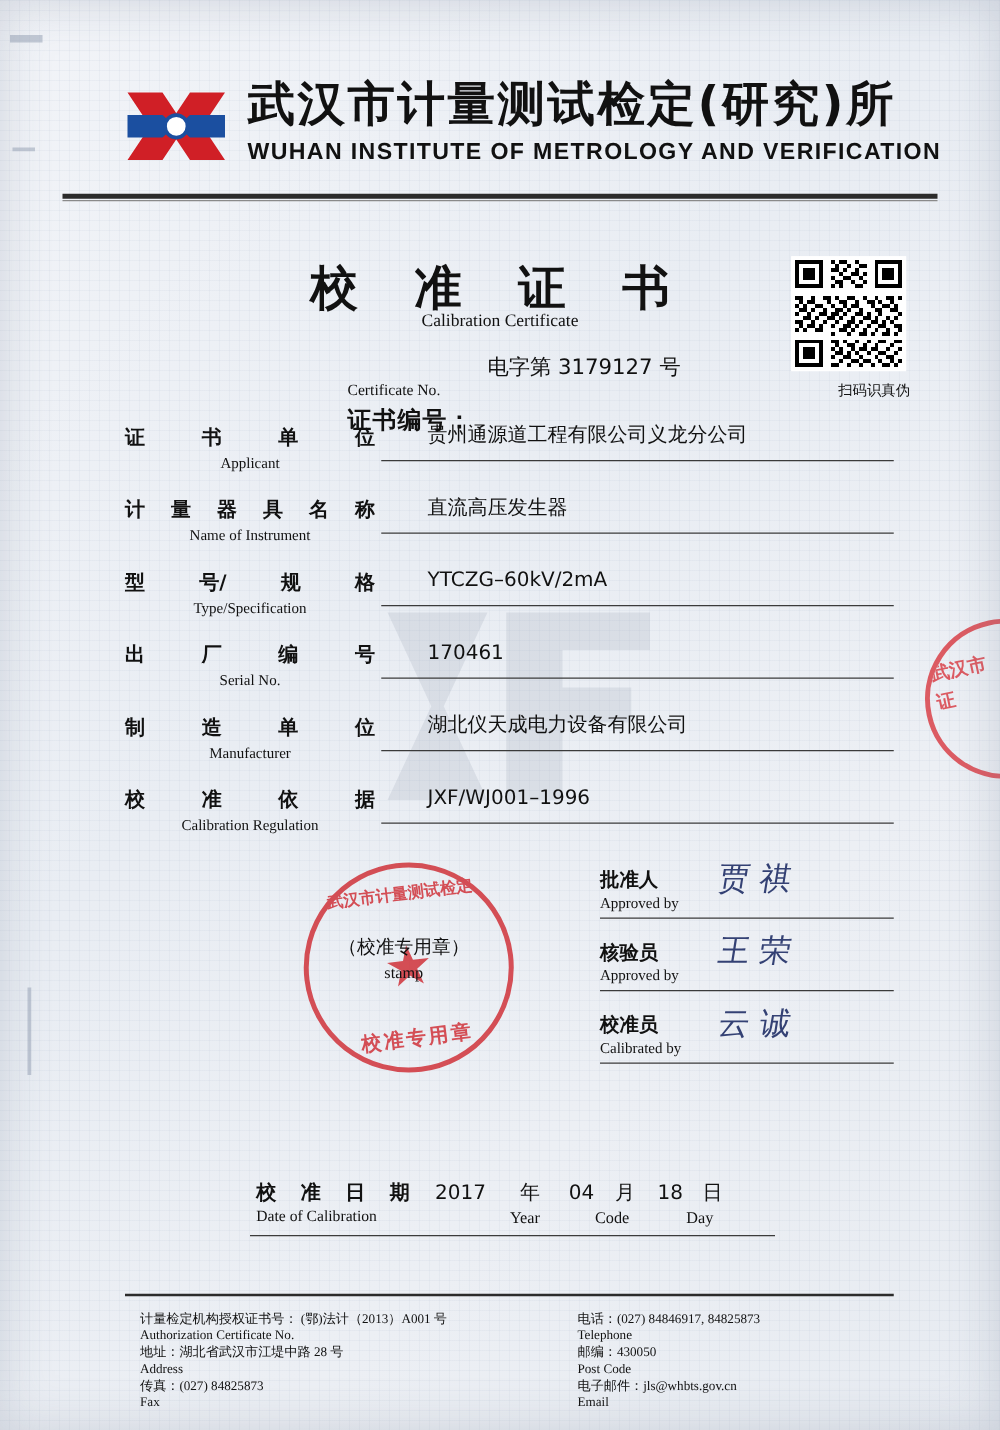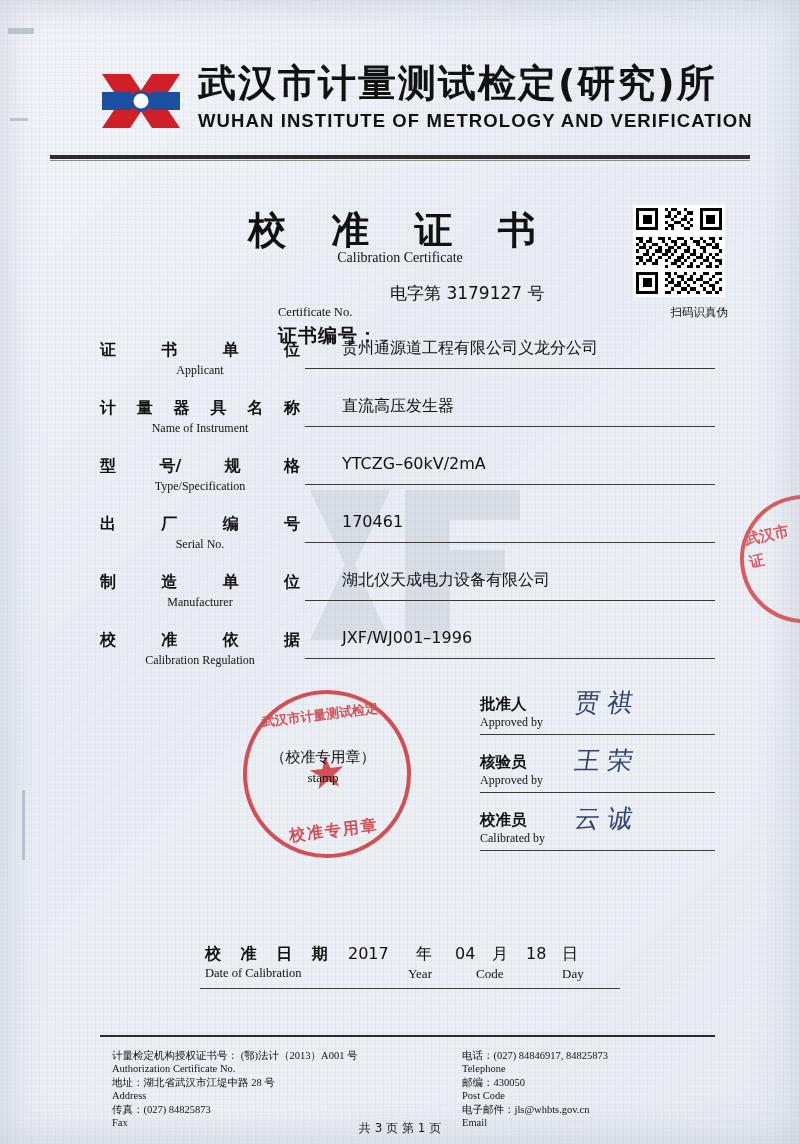--- a/index.html
+++ b/index.html
@@ -462,35 +462,34 @@
   <div class="date-cn">校 准 日 期</div>
   <div class="date-en">Date of Calibration</div>
   <div class="d-val" style="left:348px;top:944px;">2017</div>
   <div class="d-val" style="left:416px;top:944px;">年</div>
   <div class="d-u" style="left:408px;top:966px;">Year</div>
   <div class="d-val" style="left:455px;top:944px;">04</div>
   <div class="d-val" style="left:492px;top:944px;">月</div>
   <div class="d-u" style="left:476px;top:966px;">Code</div>
   <div class="d-val" style="left:526px;top:944px;">18</div>
   <div class="d-val" style="left:562px;top:944px;">日</div>
-  <div class="d-u" style="left:562px;top:966px;">Day</div>
+  <div class="d-u" style="left:549px;top:966px;">Day</div>
   <div class="date-line"></div>
 
   <div class="foot-rule"></div>
 
   <div class="foot" style="left:112px;top:1050px;">计量检定机构授权证书号：  (鄂)法计（2013）A001 号</div>
   <div class="foot en" style="left:112px;top:1063px;">Authorization Certificate No.</div>
   <div class="foot" style="left:112px;top:1077px;">地址：湖北省武汉市江堤中路 28 号</div>
   <div class="foot en" style="left:112px;top:1090px;">Address</div>
   <div class="foot" style="left:112px;top:1104px;">传真：(027) 84825873</div>
   <div class="foot en" style="left:112px;top:1117px;">Fax</div>
 
   <div class="foot" style="left:462px;top:1050px;">电话：(027) 84846917, 84825873</div>
   <div class="foot en" style="left:462px;top:1063px;">Telephone</div>
   <div class="foot" style="left:462px;top:1077px;">邮编：430050</div>
   <div class="foot en" style="left:462px;top:1090px;">Post Code</div>
   <div class="foot" style="left:462px;top:1104px;">电子邮件：jls@whbts.gov.cn</div>
   <div class="foot en" style="left:462px;top:1117px;">Email</div>
 
-  <div class="pagenum">共 3 页 第 1 页</div>
 
   <div class="edge-shadow"></div>
 </div>
 
 </body></html>

